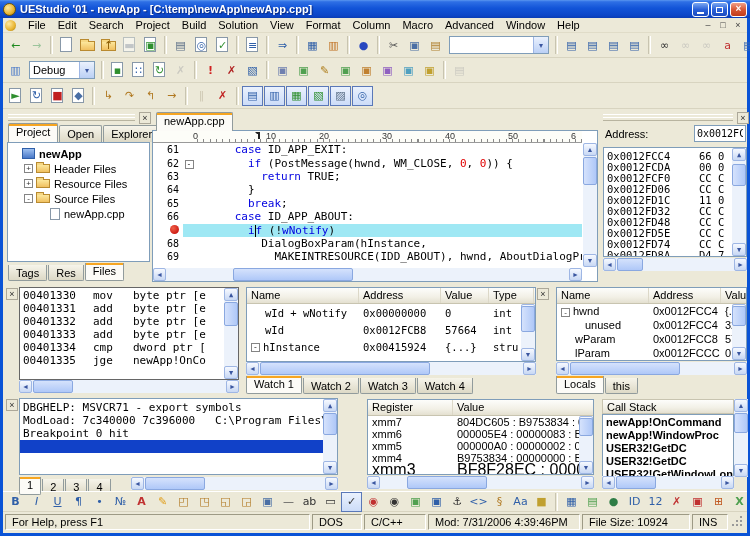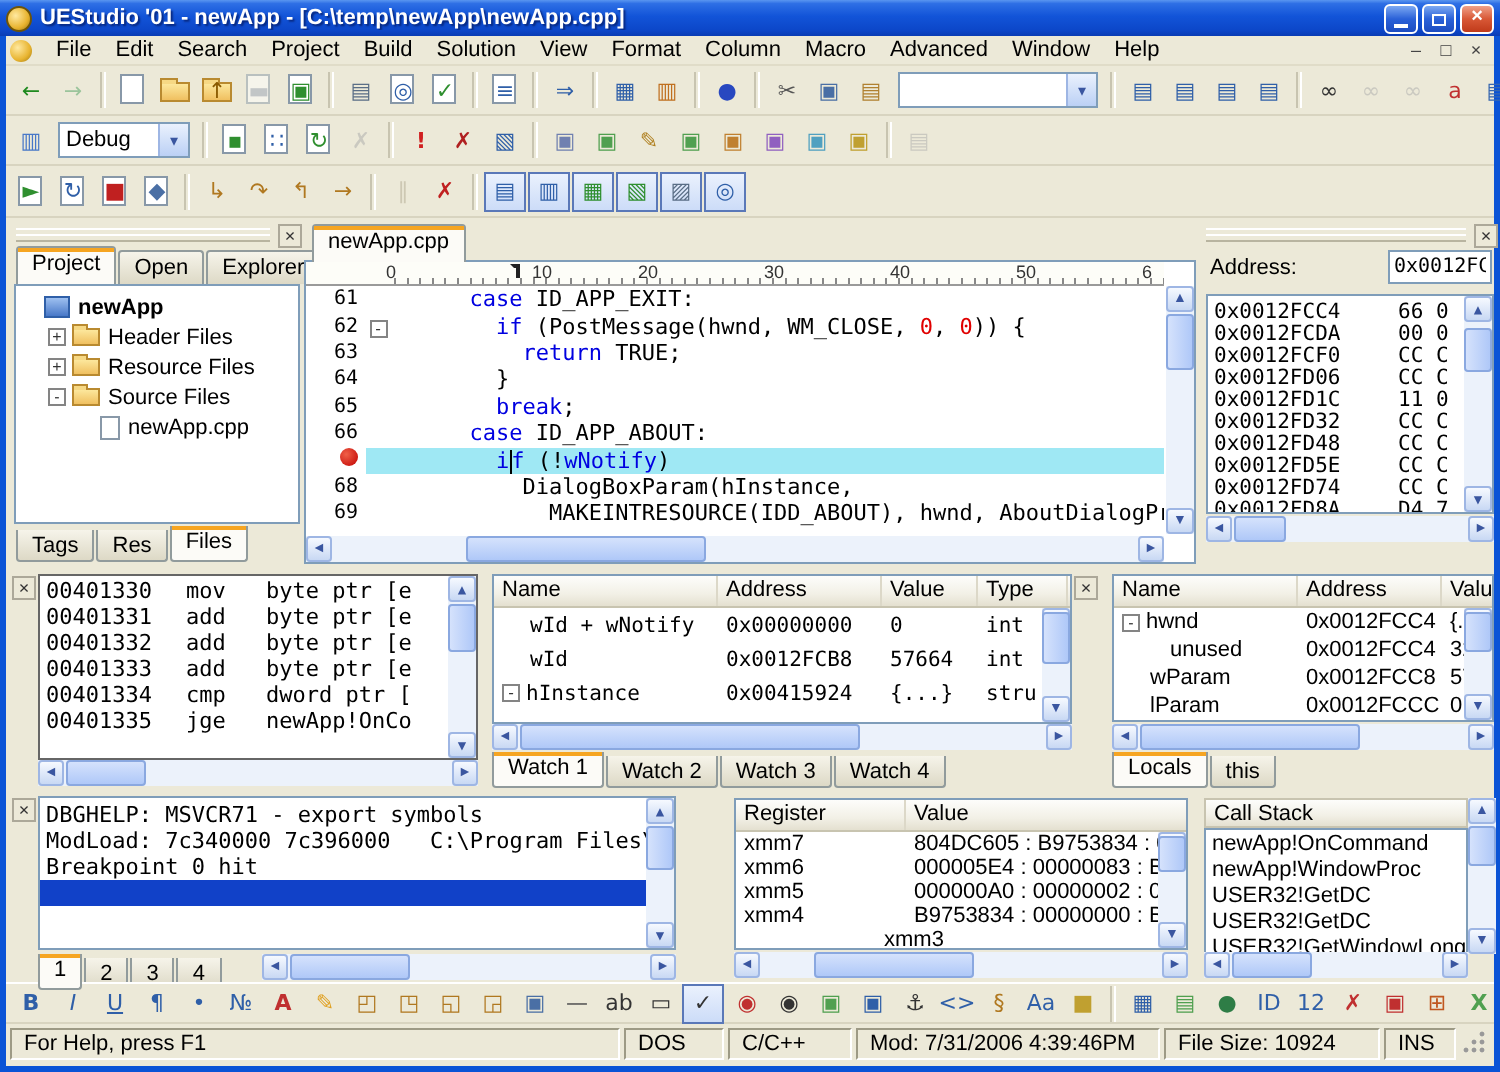--- a/index.html
+++ b/index.html
@@ -746,41 +746,41 @@
           <span class="tcell" style="width: 145px;">000005E4 : 00000083 : B9753</span>
         </div>
         <div class="trdata" style="height: 12px; font-size: 11px;">
           <span class="tcell" style="width: 85px;">xmm5</span>
           <span class="tcell" style="width: 145px;">000000A0 : 00000002 : 0083C</span>
         </div>
         <div class="trdata" style="height: 12px; font-size: 11px;">
           <span class="tcell" style="width: 85px;">xmm4</span>
           <span class="tcell" style="width: 145px;">B9753834 : 00000000 : BF8F5</span>
         </div>
-        <div class="trdata" style="height: 12px; font-size: 11px; flex-direction: column;">
+        <div class="trdata" style="height: 12px; font-size: 16px;">
           <span class="tcell" style="width: 85px;">xmm3</span>
           <span class="tcell" style="width: 145px;">BF8F28EC : 00000000 : 0000C</span>
         </div>
         <div class="sbv" style="right:0;top:16px;bottom:0;">
           <span class="sbtn" style="top: 0px;">▲</span>
           <span class="sthumb" style="left: 0px; right: 0px; top: 2px; height: 18px;"></span>
           <span class="sbtn" style="bottom: 0px;">▼</span>
         </div>
     </div>
     <div class="sbh" style="left:2px;width:227px;bottom:1px;">
         <span class="sbtn" style="left: 0px;">◄</span>
         <span class="sthumb" style="top: 0px; bottom: 0px; left: 40px; width: 80px;"></span>
         <span class="sbtn" style="right: 0px;">►</span>
       </div>
   </div>
 
   <div id="callstack" class="panel">
     <div class="cs-head">Call Stack</div>
     <div class="whitebox" style="left:2px;top:17px;right:15px;height:63px;">
-      <div style="padding:1px 0 0 0;">
+      <div style="padding:1px 0 0 0;font-weight:bold;">
           <div class="csrow">newApp!OnCommand</div>
           <div class="csrow">newApp!WindowProc</div>
           <div class="csrow">USER32!GetDC</div>
           <div class="csrow">USER32!GetDC</div>
           <div class="csrow">USER32!GetWindowLongW</div>
         </div>
     </div>
     <div class="sbv" style="right:1px;top:2px;height:78px;">
         <span class="sbtn" style="top: 0px;">▲</span>
         <span class="sthumb" style="left: 0px; right: 0px; top: 14px; height: 20px;"></span>

